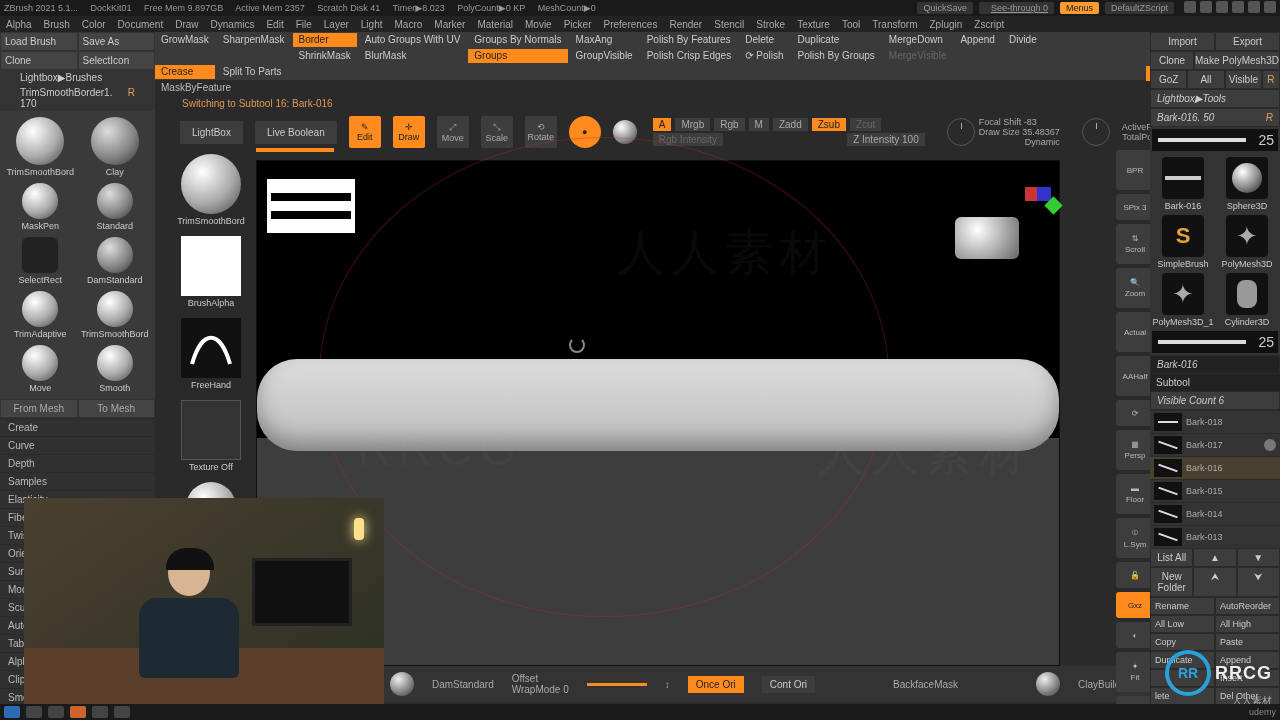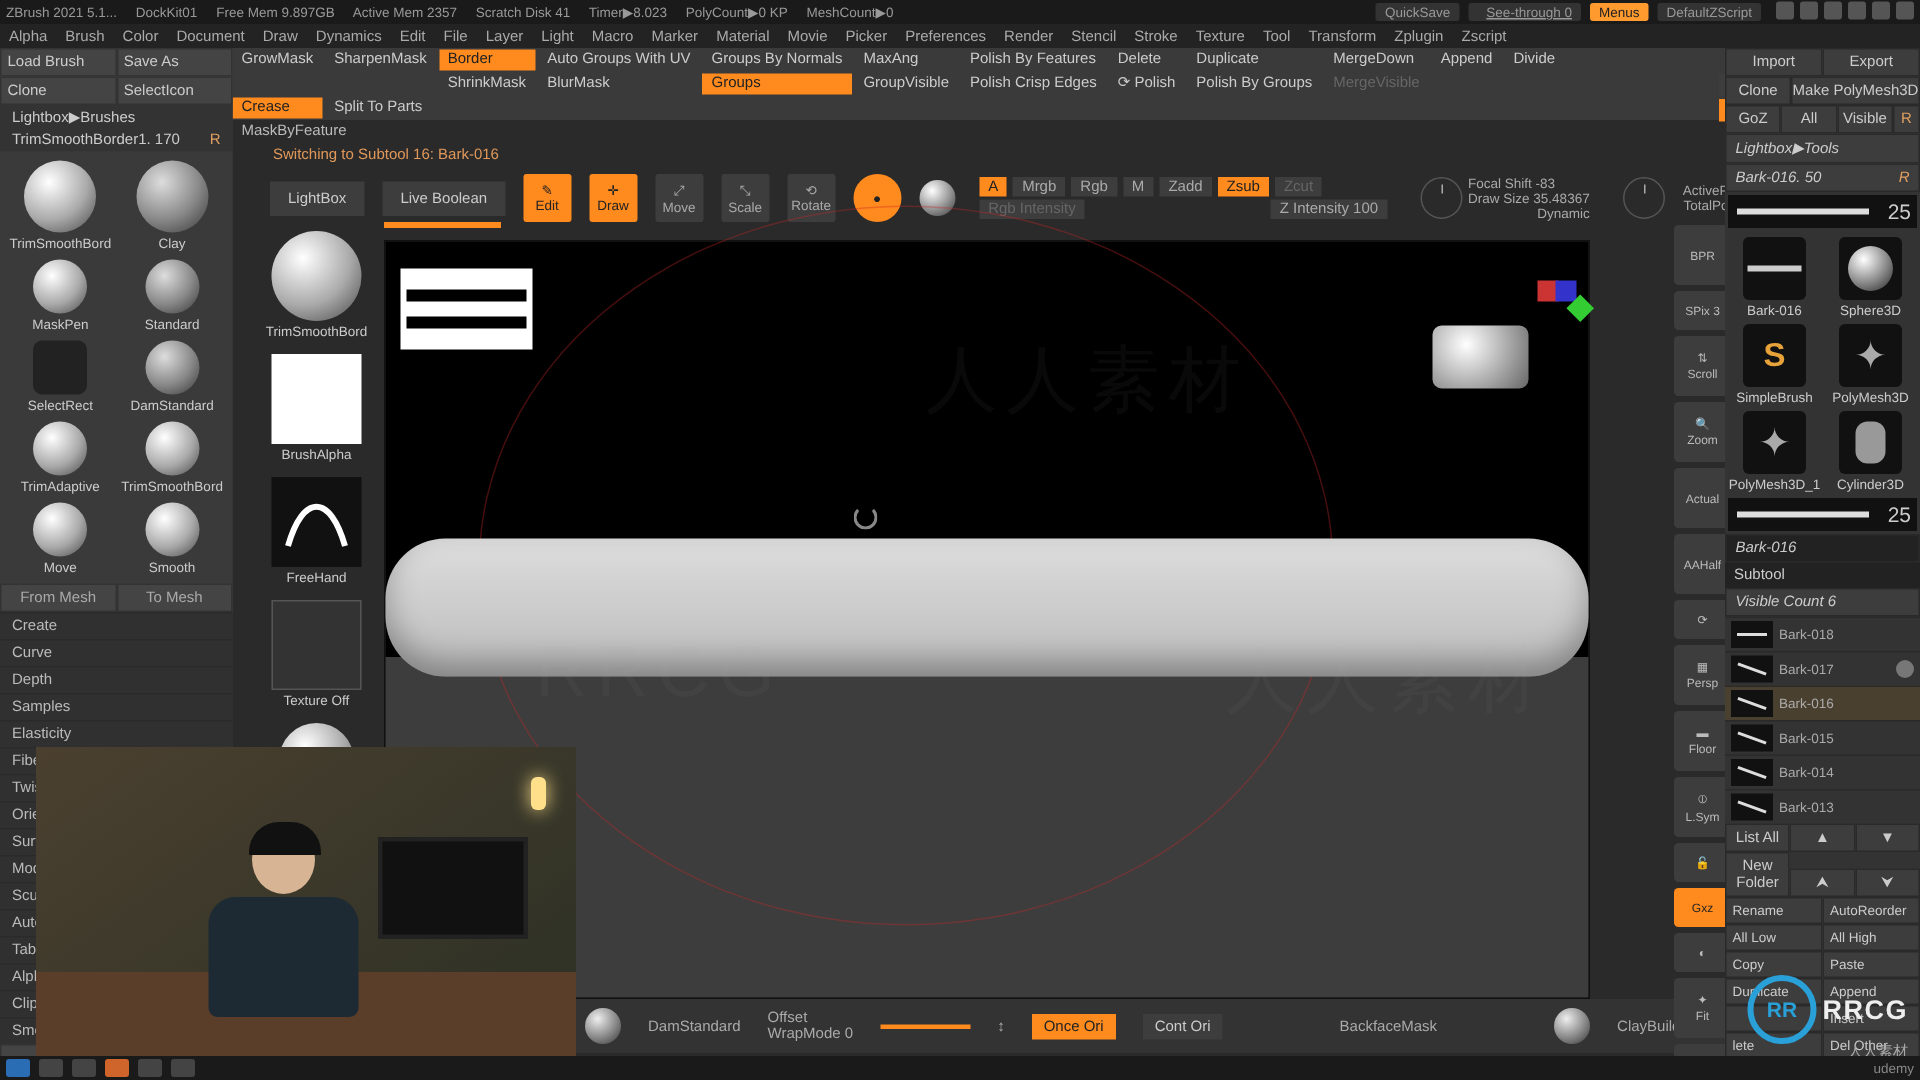--- a/index.html
+++ b/index.html
@@ -40,21 +40,21 @@
 .dialblock { display:flex;align-items:center;gap:4px;margin-left:10px;}
 .dial { width:28px;height:28px;border:1px solid #555;border-radius:50%;position:relative;}
 .dial:after{content:"";position:absolute;left:50%;top:4px;width:1px;height:6px;background:#aaa;}
 .dialtext { display:flex;flex-direction:column;font-size:9px;}
 .statsblock { margin-left:auto; display:flex;flex-direction:column;font-size:9px;padding-right:10px;text-align:right;}
 
 
 .leftpanel { position:absolute; left:0; top:32px; width:155px; background:#3a3a3a; padding:0;}
 .leftpanel .btnrow { display:flex;}
 .leftpanel .btnrow .b { flex:1; background:#444; color:#ccc; padding:3px 4px; font-size:10px; border:1px solid #333;text-align:left;}
-.leftpanel .inforow { background:#333; color:#ccc; padding:2px 8px; font-size:10px; display:flex;justify-content:space-between;}
+.leftpanel .inforow { background:#333; color:#ccc; padding:2px 20px; font-size:10px; display:flex;justify-content:space-between;}
 .leftpanel .inforow .r { color:#e0a060;}
 .brushgrid { display:grid; grid-template-columns:1fr 1fr; gap:6px; padding:6px; background:#3a3a3a;}
 .brushcell { text-align:center; font-size:9px; color:#ccc;}
 .brushcell .sphere { width:48px;height:48px;margin:0 auto 2px;border-radius:50%;background:radial-gradient(circle at 35% 30%, #fff, #aaa 55%, #444);}
 .brushcell .sphere.clay { background:radial-gradient(circle at 35% 30%, #ddd, #888 55%, #333);}
 .brushcell .sphere.small { width:36px;height:36px;}
 .leftlist { background:#303030; }
 .leftlist .item { padding:3px 8px; font-size:10px; color:#bbb; border-top:1px solid #2a2a2a;}
 .leftlist .btns2 { display:flex;}
 .leftlist .btns2 .b { flex:1;text-align:center;background:#444;padding:3px 0;border:1px solid #333;}
@@ -91,21 +91,21 @@
 .bottombar .btn.orange { background:#ff8a1e;color:#222;}
 
 
 .rail { position:absolute; right:130px; top:150px; width:30px; display:flex; flex-direction:column; gap:4px; align-items:center;}
 .rail .ic { width:38px;height:26px;background:#3d3d3d;border-radius:3px;display:flex;align-items:center;justify-content:center;font-size:8px;color:#bbb;}
 .rail .ic.orange { background:#ff8a1e;color:#222;}
 .rail .ic.tall { height:40px; flex-direction:column; gap:2px;}
 
 
 .rightpanel { position:absolute; right:0; top:32px; width:130px; background:#333;}
-.rightpanel .row { display:flex;align-items:flex-end;}
+.rightpanel .row { display:flex;}
 .rightpanel .half { flex:1; text-align:center; padding:3px 0; font-size:10px; background:#3d3d3d; border:1px solid #2a2a2a; color:#ccc;}
 .rightpanel .full { padding:3px 6px; font-size:10px; background:#3d3d3d; border:1px solid #2a2a2a; color:#ccc; display:flex; justify-content:space-between;font-style:italic;}
 .rightpanel .slidebox { height:22px;background:#111;margin:2px;display:flex;align-items:center;}
 .rightpanel .slidebox .fill { height:4px;background:#ddd;width:70%;margin-left:6px;}
 .rightpanel .slidebox .num { margin-left:auto;margin-right:4px;color:#ccc;font-size:14px;}
 .toolgrid { display:grid; grid-template-columns:1fr 1fr; gap:2px; padding:2px;}
 .toolgrid .tc { text-align:center; font-size:9px; color:#ccc;}
 .toolgrid .tc .shape { width:42px;height:42px;margin:2px auto;background:#111;border-radius:4px;display:flex;align-items:center;justify-content:center;}
 .toolgrid .tc .shape.sphere3d:after{content:"";width:30px;height:30px;border-radius:50%;background:radial-gradient(circle at 35% 30%,#fff,#888 55%,#222);}
 .toolgrid .tc .shape.star:after{content:"✦";color:#aaa;font-size:26px;}

